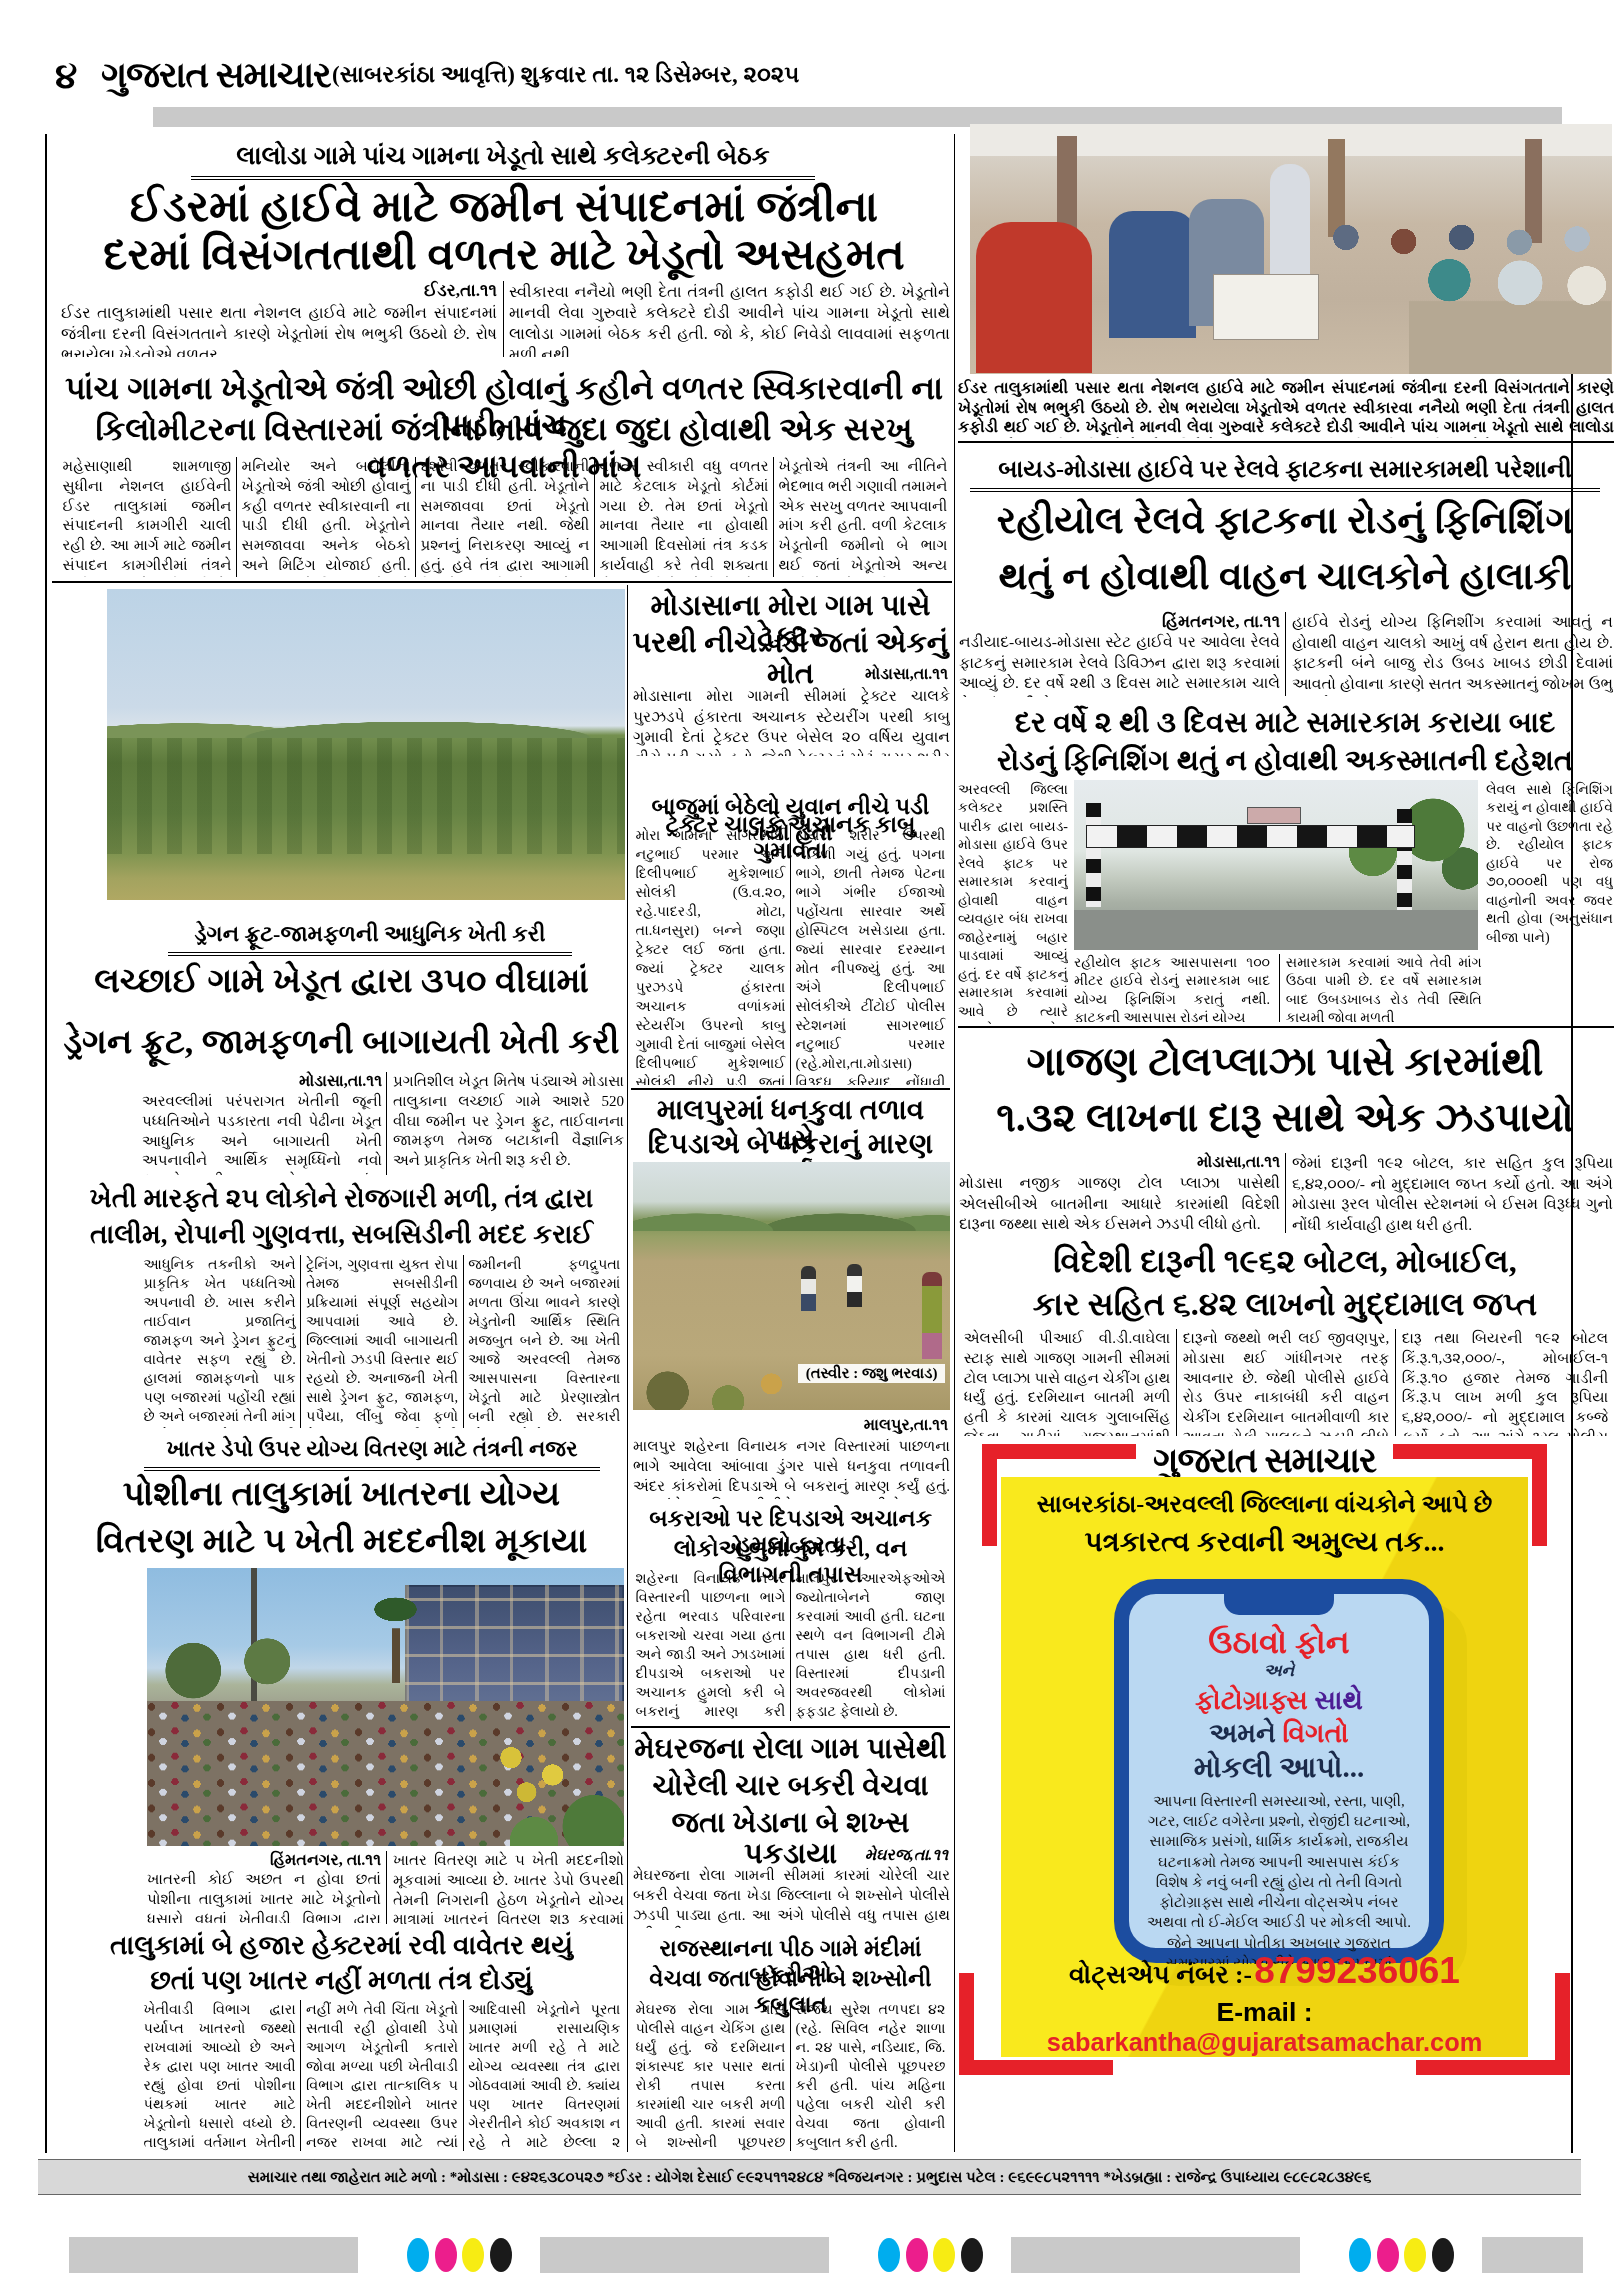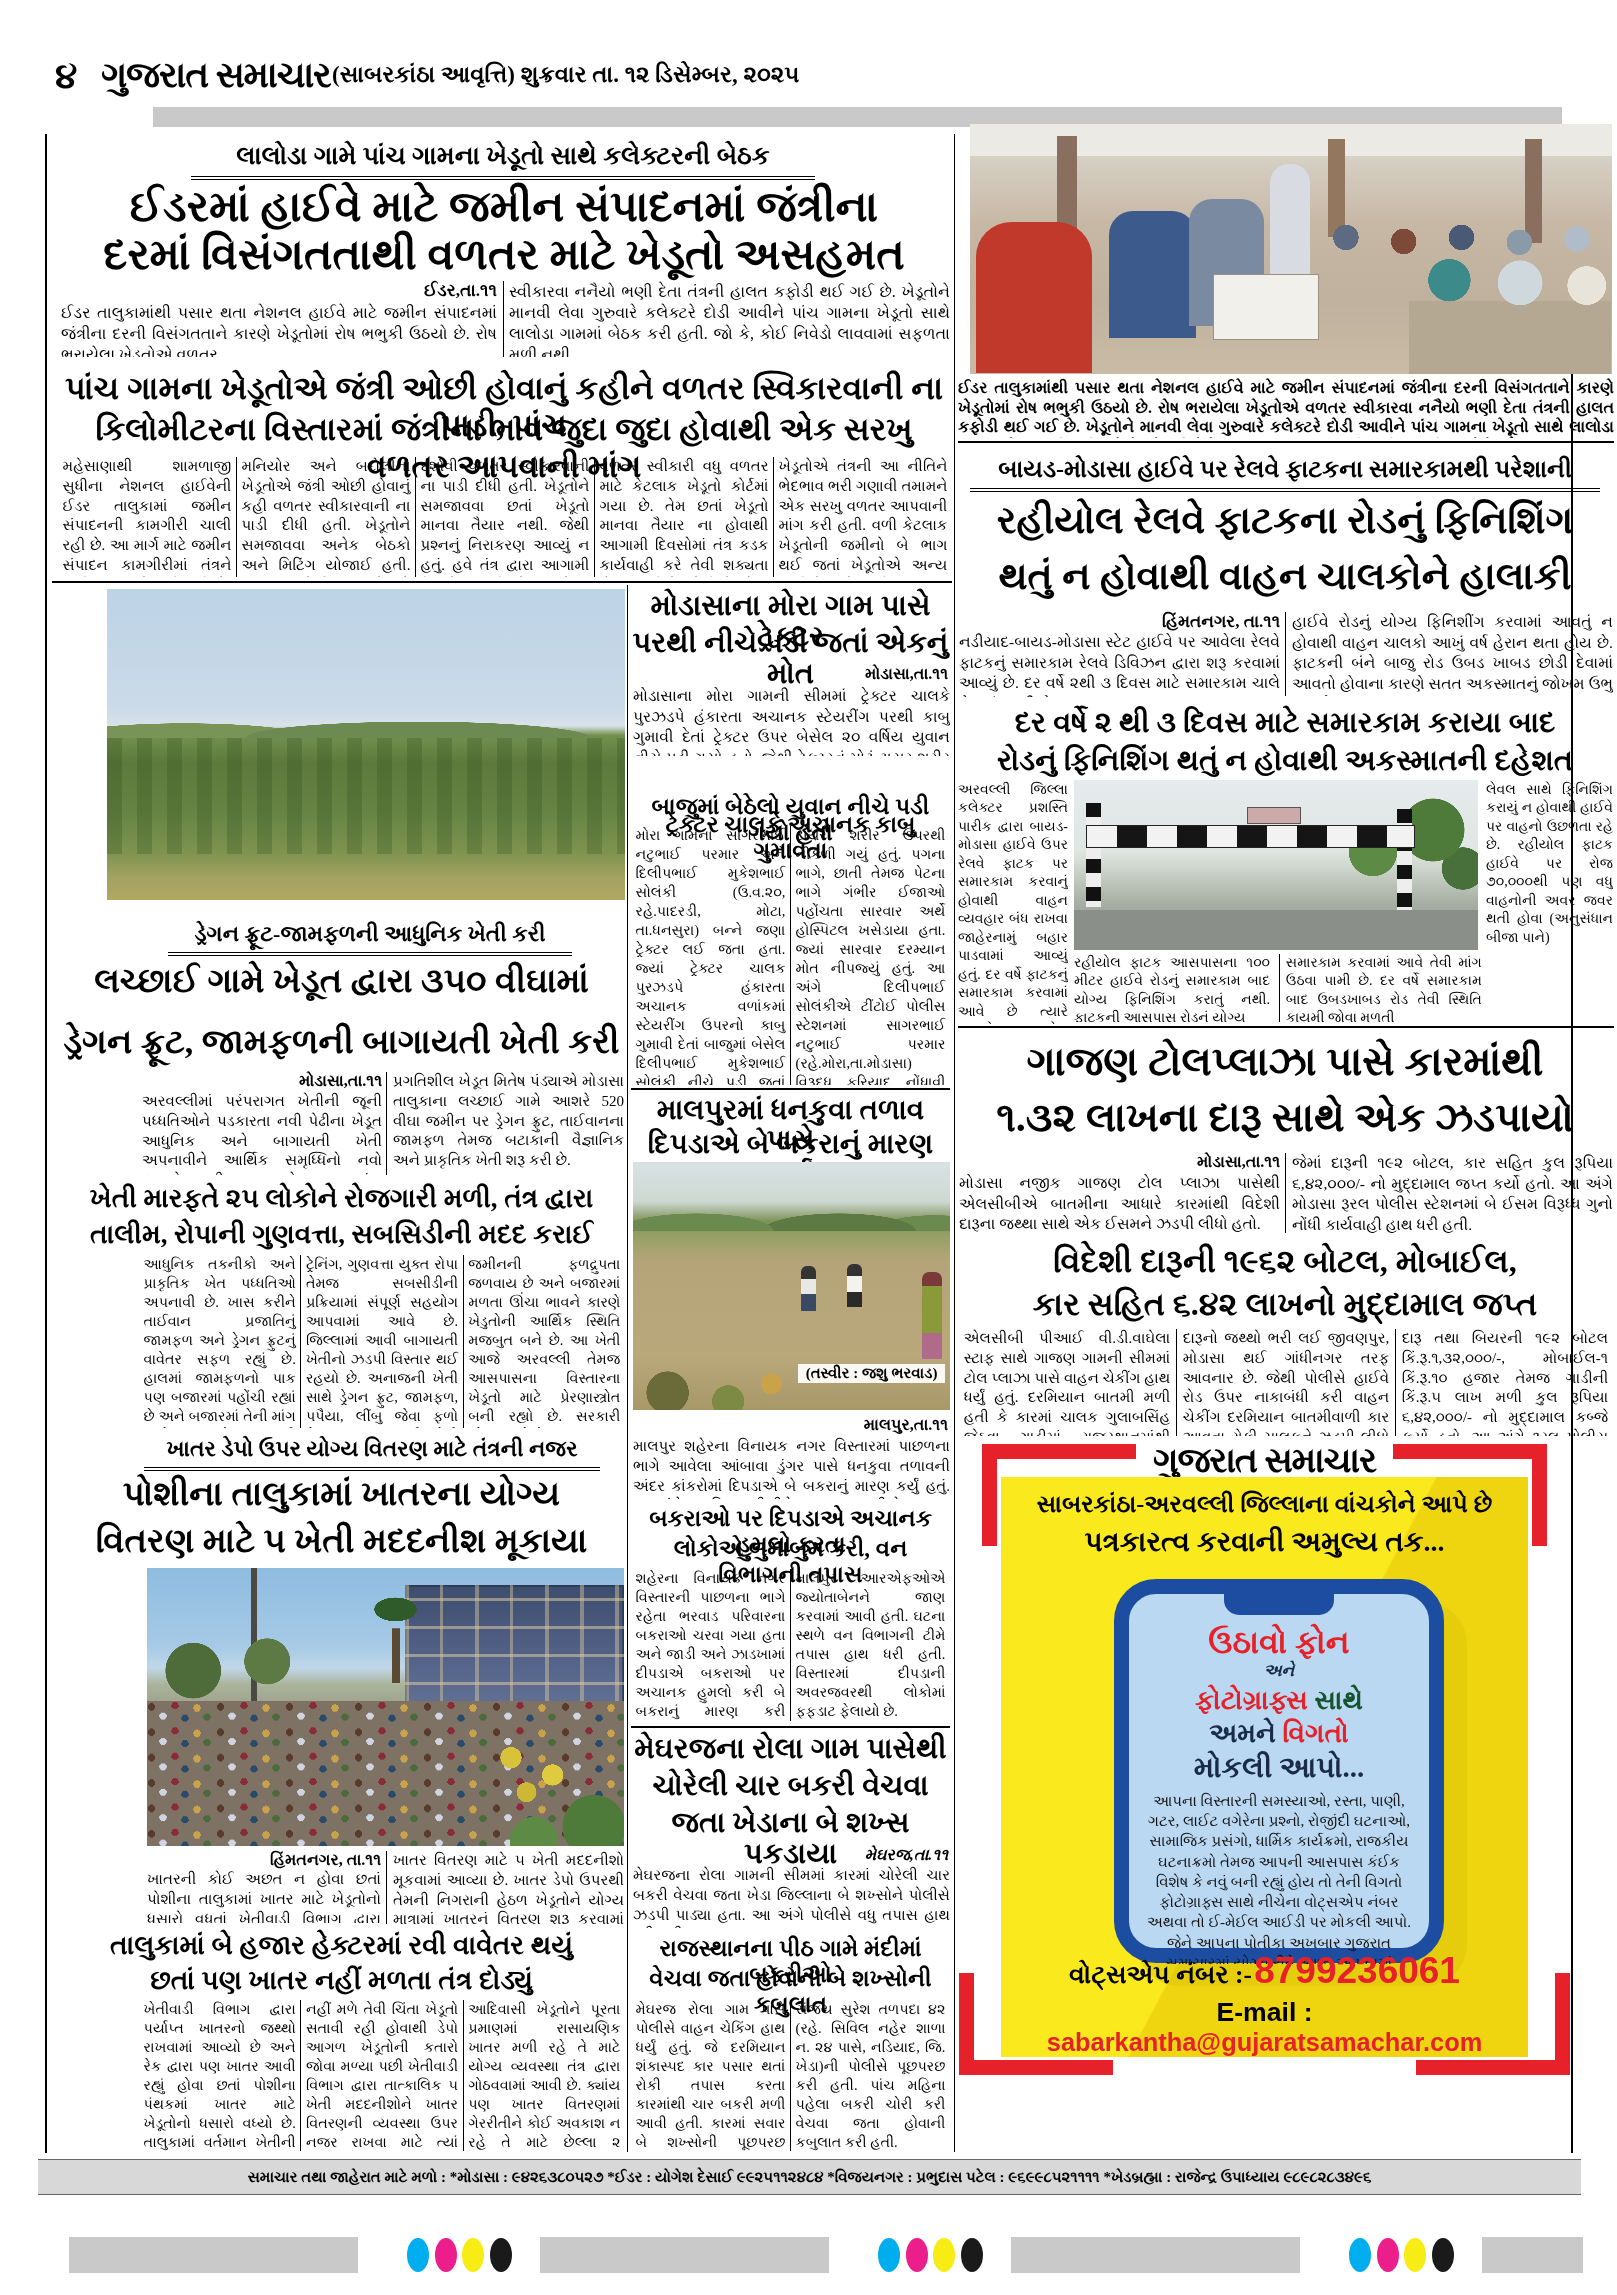--- a/index.html
+++ b/index.html
@@ -226,21 +226,21 @@
     <div class="abs" style="left:42px;top:38px;width:527px;height:580px;background:linear-gradient(118deg,#f9e91d 52%,#efd410 52.3%);">
       <div class="abs b c" style="left:0;top:14px;width:100%;font-size:24px;">સાબરકાંઠા-અરવલ્લી જિલ્લાના  વાંચકોને આપે છે</div>
       <div class="abs b c" style="left:0;top:49px;width:100%;font-size:28px;">પત્રકારત્વ કરવાની અમુલ્ય તક...</div>
 
       <div class="abs" style="left:113px;top:102px;width:300px;height:354px;background:#bad8f2;border:15px solid #1c4da0;border-radius:42px;box-shadow:23px 23px 0 rgba(222,198,10,.55);">
         <div class="abs" style="left:50%;top:-2.3px;transform:translateX(-50%);width:110px;height:23px;background:#1c4da0;border-radius:0 0 15px 15px;"></div>
         <div class="abs phone-screen" style="left:0;top:30px;width:100%;">
           <div class="b" style="color:#e62129;font-size:32px;">ઉઠાવો ફોન</div>
           <div class="b" style="color:#1a2a4a;font-size:17px;margin-top:0;font-style:italic;">અને</div>
           <div class="b" style="font-size:26.6px;margin-top:3.5px;">
-            <span style="color:#e62129;">ફોટોગ્રાફ્સ</span><span style="color:#14532d;"> સાથે</span>
+            <span style="color:#e62129;">ફોટોગ્રાફ્સ</span><span style="color:#4c1d95;"> સાથે</span>
           </div>
           <div class="b" style="font-size:26.6px;margin-top:2.3px;">
             <span style="color:#1a2a4a;">અમને </span><span style="color:#e62129;">વિગતો</span>
           </div>
           <div class="b" style="color:#1a2a4a;font-size:29px;margin-top:2.3px;">મોકલી આપો...</div>
           <div class="clip" style="margin:5.8px 14px 0;height:173px;font-size:15px;line-height:1.35;color:#111;">આપના વિસ્તારની સમસ્યાઓ, રસ્તા, પાણી, ગટર, લાઈટ વગેરેના પ્રશ્નો, રોજીંદી ઘટનાઓ, સામાજિક પ્રસંગો, ધાર્મિક કાર્યક્રમો, રાજકીય ઘટનાક્રમો તેમજ આપની આસપાસ કંઈક વિશેષ કે નવું બની રહ્યું હોય તો તેની વિગતો ફોટોગ્રાફ્સ સાથે નીચેના વોટ્સએપ નંબર અથવા તો ઈ-મેઈલ આઈડી પર મોકલી આપો. જેને આપના પોતીકા અખબાર ગુજરાત સમાચારમાં યોગ્ય રીતે સ્થાન આપવામાં આવશે.</div>
         </div>
       </div>
 
       <div class="abs c" style="left:0;top:473px;width:100%;text-align:center;">

